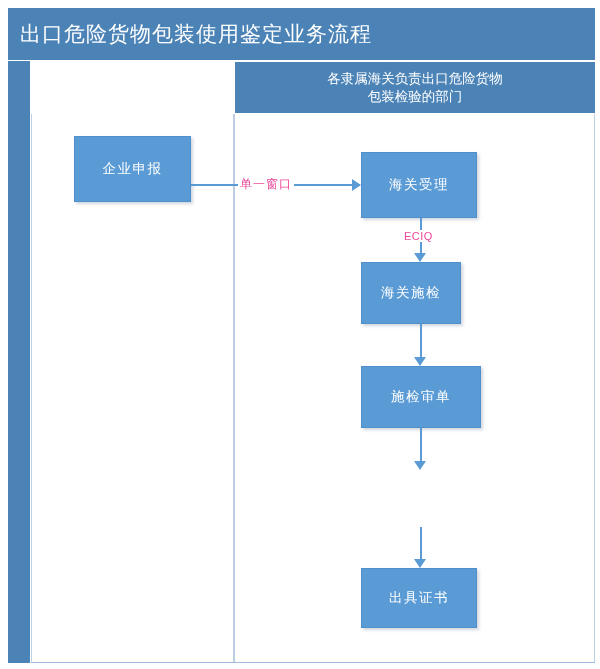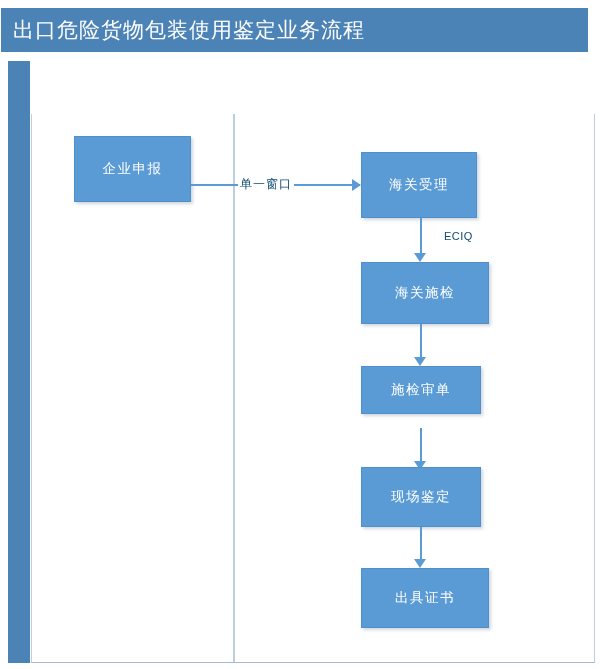--- a/index.html
+++ b/index.html
@@ -19,22 +19,22 @@
   #flow-root {
     position: absolute;
     left: 0; top: 0;
     width: 600px; height: 669px;
     background: #ffffff;
   }
 
   
   .title-banner {
     position: absolute;
-    left: 1px; top: 8px;
-    width: 587px; height: 44px;
+    left: 8px; top: 8px;
+    width: 587px; height: 52px;
     background: #4C83B6;
     box-sizing: border-box;
   }
   .title-text {
     position: absolute;
     left: 12px; top: 50%;
     transform: translateY(-50%);
     color: #ffffff;
     font-size: 21px;
     letter-spacing: 1px;
@@ -129,45 +129,50 @@
     position: absolute;
     width: 0; height: 0;
     border-top: 6px solid transparent;
     border-bottom: 6px solid transparent;
     border-left: 9px solid #5B9BD5;
   }
 
   
   .conn-label {
     position: absolute;
-    color: #0c4a6e;
+    color: #ec4899;
     font-size: 12px;
     white-space: nowrap;
     background: #ffffff;
     padding: 0 2px;
     letter-spacing: 1px;
   }
   .conn-label-eciq {
     font-size: 11px;
     letter-spacing: 0.5px;
-    margin-left: 40px;
   }
 </style>
 </head>
 <body>
 
 <div id="flow-root">
 
   <div class="title-banner">
     <div class="title-text">出口危险货物包装使用鉴定业务流程</div>
   </div>
 
   <div class="left-strip"></div>
 
 
+  <div class="col-header col-header-customs">
+    <div>
+      <span>各隶属海关负责出口危险货物</span>
+      <span>包装检验的部门</span>
+    </div>
+  </div>
 
   <div class="pane pane-left"></div>
   <div class="pane pane-right"></div>
   <div class="bottom-rule"></div>
 
   <div class="node" style="left:74px; top:136px; width:117px; height:66px;">
     <span>企业申报</span>
   </div>
 
   <div class="conn-line-h" style="left:191px; top:184px; width:169px;"></div>
@@ -175,38 +180,35 @@
   <div class="conn-label" style="left:238px; top:176px;">单一窗口</div>
 
   <div class="node" style="left:361px; top:152px; width:116px; height:66px;">
     <span>海关受理</span>
   </div>
 
   <div class="conn-line-v" style="left:420px; top:218px; height:40px;"></div>
   <div class="arrow-down" style="left:414px; top:253px;"></div>
   <div class="conn-label conn-label-eciq" style="left:402px; top:230px;">ECIQ</div>
 
-  <div class="node" style="left:361px; top:262px; width:128px; height:62px;">
+  <div class="node" style="left:361px; top:262px; width:100px; height:62px;">
     <span>海关施检</span>
   </div>
 
   <div class="conn-line-v" style="left:420px; top:324px; height:38px;"></div>
   <div class="arrow-down" style="left:414px; top:357px;"></div>
 
-  <div class="node" style="left:361px; top:366px; width:120px; height:48px;">
+  <div class="node" style="left:361px; top:366px; width:120px; height:62px;">
     <span>施检审单</span>
   </div>
 
   <div class="conn-line-v" style="left:420px; top:428px; height:38px;"></div>
   <div class="arrow-down" style="left:414px; top:461px;"></div>
 
-  <div class="node" style="left:361px; top:467px; width:120px; height:60px;">
-    <span>现场鉴定</span>
-  </div>
 
   <div class="conn-line-v" style="left:420px; top:527px; height:37px;"></div>
   <div class="arrow-down" style="left:414px; top:559px;"></div>
 
-  <div class="node" style="left:361px; top:568px; width:128px; height:60px;">
+  <div class="node" style="left:361px; top:568px; width:116px; height:60px;">
     <span>出具证书</span>
   </div>
 
 </div>
 
 </body></html>

